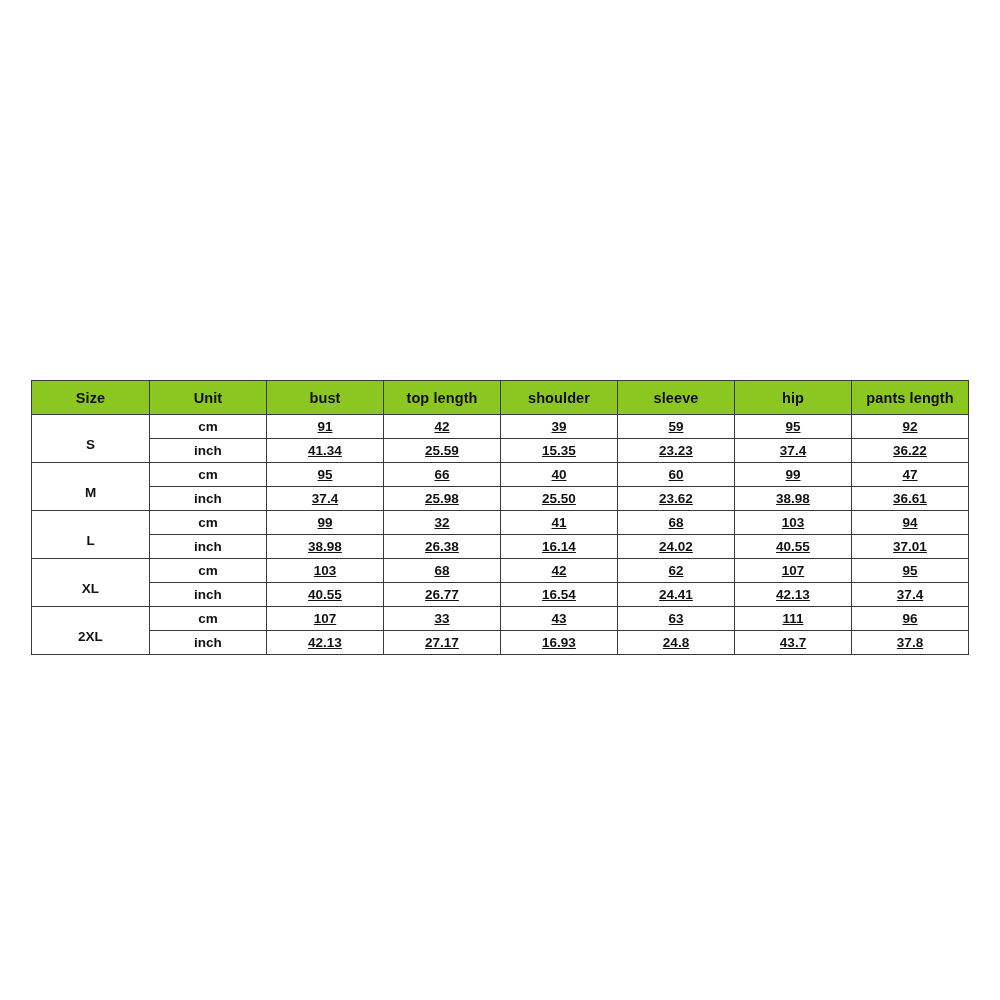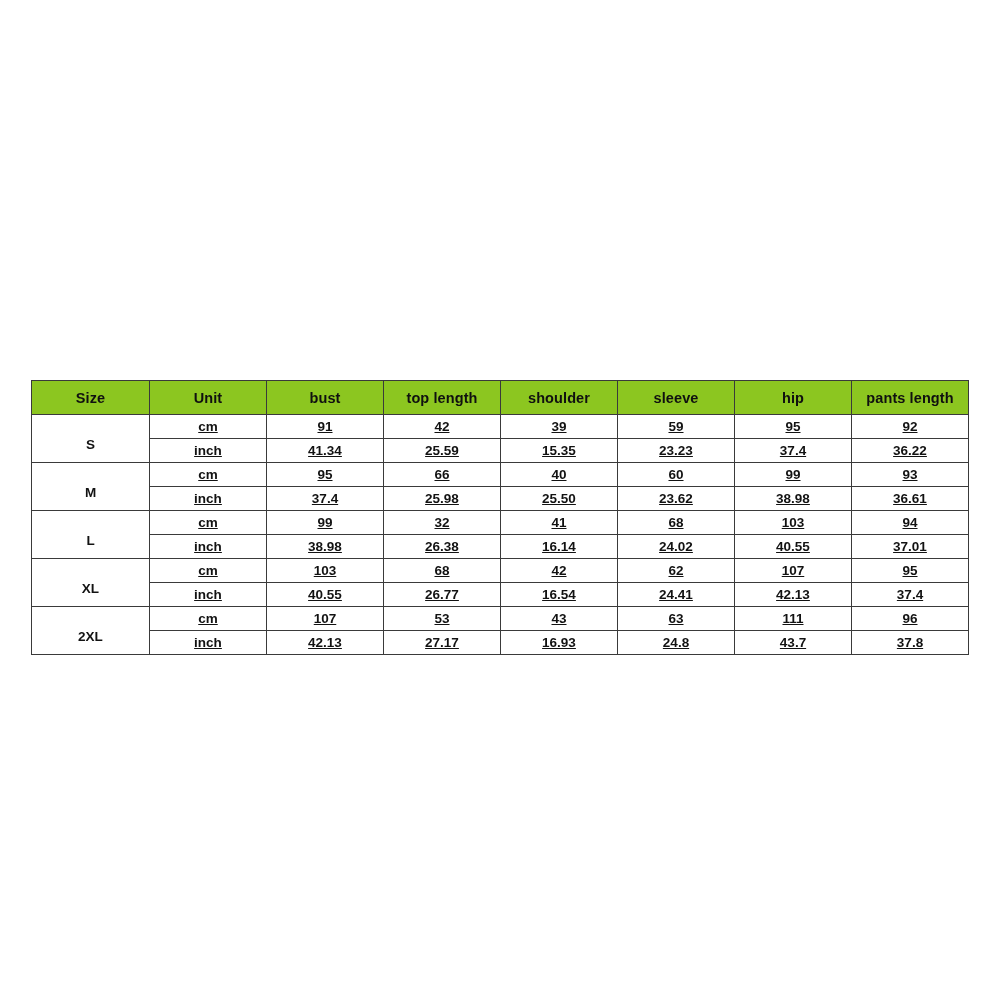--- a/index.html
+++ b/index.html
@@ -66,21 +66,20 @@
     vertical-align: middle;
   }
   td.size-cell .size-label {
     display: block;
     position: relative;
     top: 6px;
   }
 
   td.unit-cell {
     font-size: 13.5px;
-    text-decoration: underline;
   }
 
   td.num-cell {
     font-size: 13.5px;
     text-decoration: underline;
   }
 </style>
 </head>
 <body>
 
@@ -135,21 +134,21 @@
       <tr>
         <td class="size-cell" rowspan="2">
             <span class="size-label">M</span>
           </td>
         <td class="unit-cell">cm</td>
         <td class="num-cell">95</td>
         <td class="num-cell">66</td>
         <td class="num-cell">40</td>
         <td class="num-cell">60</td>
         <td class="num-cell">99</td>
-        <td class="num-cell">93</td>
+        <td class="num-cell">47</td>
       </tr>
       <tr>
         <td class="unit-cell">inch</td>
         <td class="num-cell">37.4</td>
         <td class="num-cell">25.98</td>
         <td class="num-cell">25.50</td>
         <td class="num-cell">23.62</td>
         <td class="num-cell">38.98</td>
         <td class="num-cell">36.61</td>
       </tr>
@@ -197,21 +196,21 @@
         <td class="num-cell">42.13</td>
         <td class="num-cell">37.4</td>
       </tr>
 
       <tr>
         <td class="size-cell" rowspan="2">
             <span class="size-label">2XL</span>
           </td>
         <td class="unit-cell">cm</td>
         <td class="num-cell">107</td>
-        <td class="num-cell">53</td>
+        <td class="num-cell">33</td>
         <td class="num-cell">43</td>
         <td class="num-cell">63</td>
         <td class="num-cell">111</td>
         <td class="num-cell">96</td>
       </tr>
       <tr>
         <td class="unit-cell">inch</td>
         <td class="num-cell">42.13</td>
         <td class="num-cell">27.17</td>
         <td class="num-cell">16.93</td>

